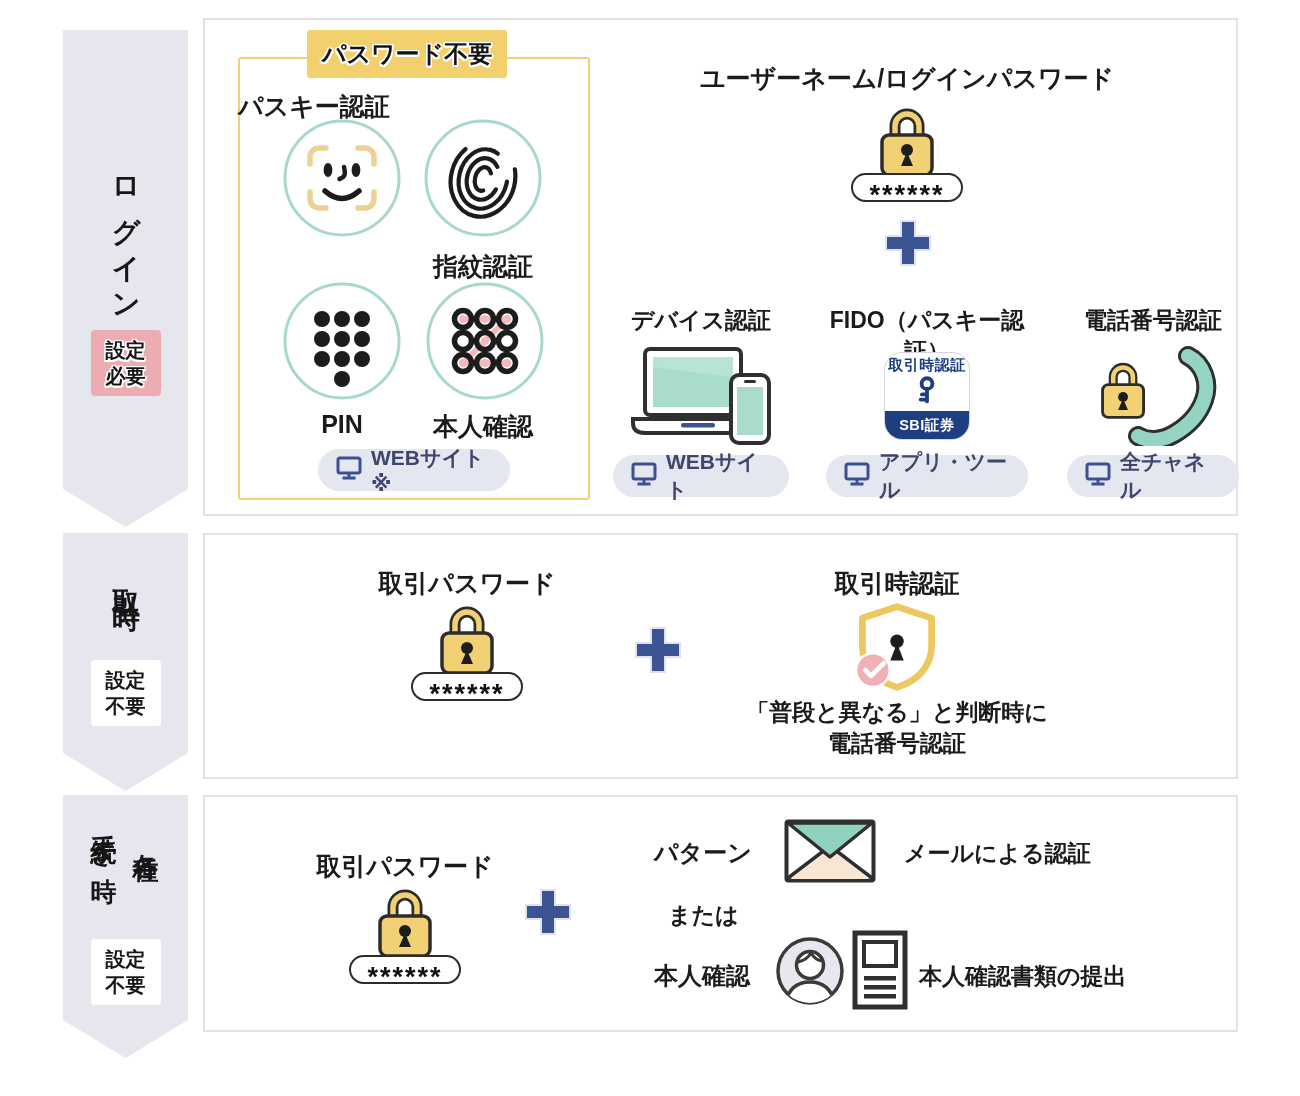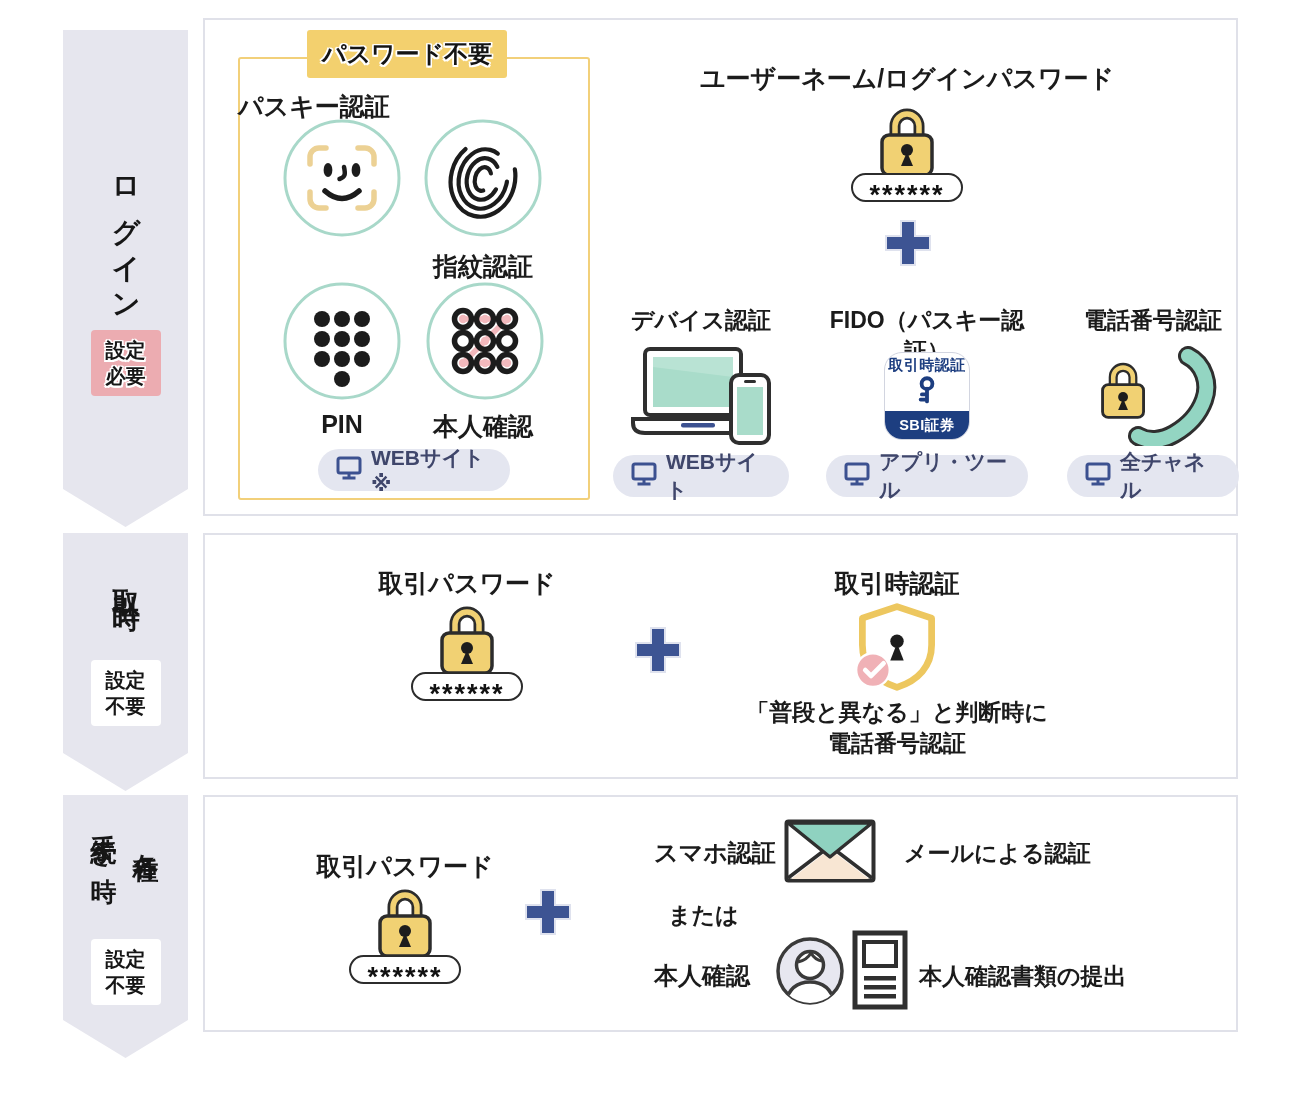--- a/index.html
+++ b/index.html
@@ -371,21 +371,21 @@
     <div class="mask-pill" style="left:144px; top:158px;">
       <span>******</span>
     </div>
 
     <div class="abs" style="left:316px; top:88px;">
       <svg width="54" height="54" viewBox="0 0 54 54">
           <path d="M20,5 h14 v15 h15 v14 h-15 v15 h-14 v-15 h-15 v-14 h15 z" fill="#3d5493" stroke="#dfe2ee" stroke-width="2"></path>
         </svg>
     </div>
 
-    <div class="row-label" style="left:449px; top:40px;">スマホ認証</div>
+    <div class="row-label" style="left:449px; top:40px;">パターン</div>
     <div class="abs" style="left:579px; top:22px;">
       <svg width="92" height="64" viewBox="0 0 92 64">
         <rect x="2.5" y="2.5" width="87" height="59" rx="2" fill="#fff" stroke="#2f2f2f" stroke-width="4"></rect>
         <polygon points="7,60 46,30 85,60" fill="#f8e6d3"></polygon>
         <path d="M4,59 L46,27 L88,59" fill="none" stroke="#2f2f2f" stroke-width="3.5"></path>
         <polygon points="4,4 88,4 46,38" fill="#8fd2c0" stroke="#2f2f2f" stroke-width="3.5" stroke-linejoin="round"></polygon>
       </svg>
     </div>
     <div class="row-desc" style="left:699px; top:41px;">メールによる認証</div>
 

